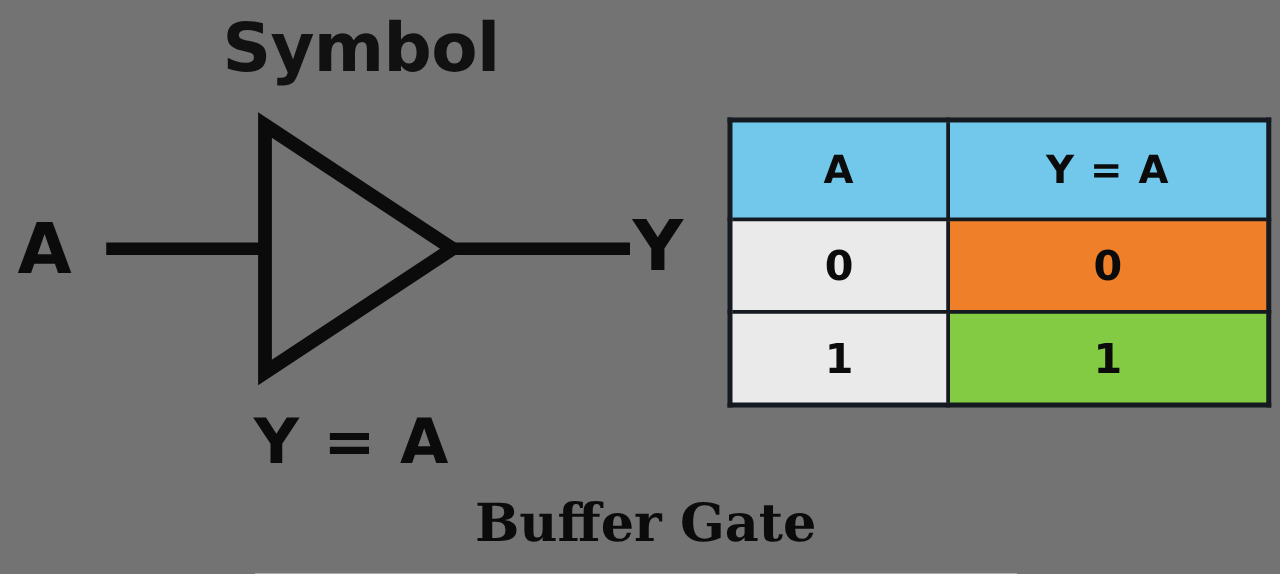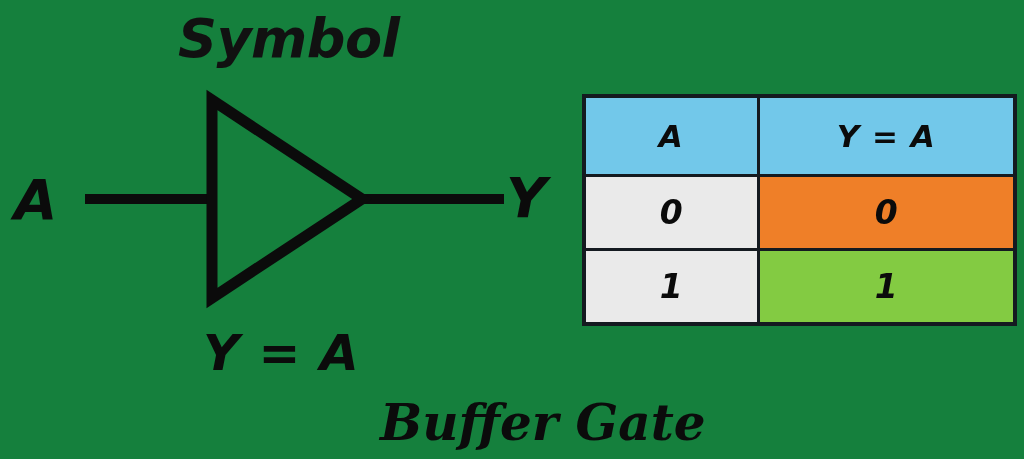--- a/index.html
+++ b/index.html
@@ -7,23 +7,22 @@
     padding: 0;
     background: #ffffff;
   }
   body {
     font-family: "Liberation Sans", sans-serif;
   }
   #page {
     position: relative;
     width: 1024px;
     height: 459px;
-    background: #15803d;
+    background: #737373;
     overflow: hidden;
-    font-style: italic;
   }
 
   
   .heading {
     position: absolute;
     font-family: "DejaVu Sans", sans-serif;
     font-weight: bold;
     color: #111111;
     letter-spacing: -0.5px;
     white-space: nowrap;
@@ -119,21 +118,21 @@
   .cell-orange { background: #ef7f28; }
   .cell-green  { background: #83cb42; }
 
   
   #caption {
     position: absolute;
     left: 380px;
     top: 398px;
     font-family: "DejaVu Serif", "Liberation Serif", serif;
     font-weight: bold;
-    font-size: 50px;
+    font-size: 42px;
     color: #0b0b0b;
     line-height: 1;
     white-space: nowrap;
   }
 </style>
 </head>
 <body>
 
 <div id="page">
 

